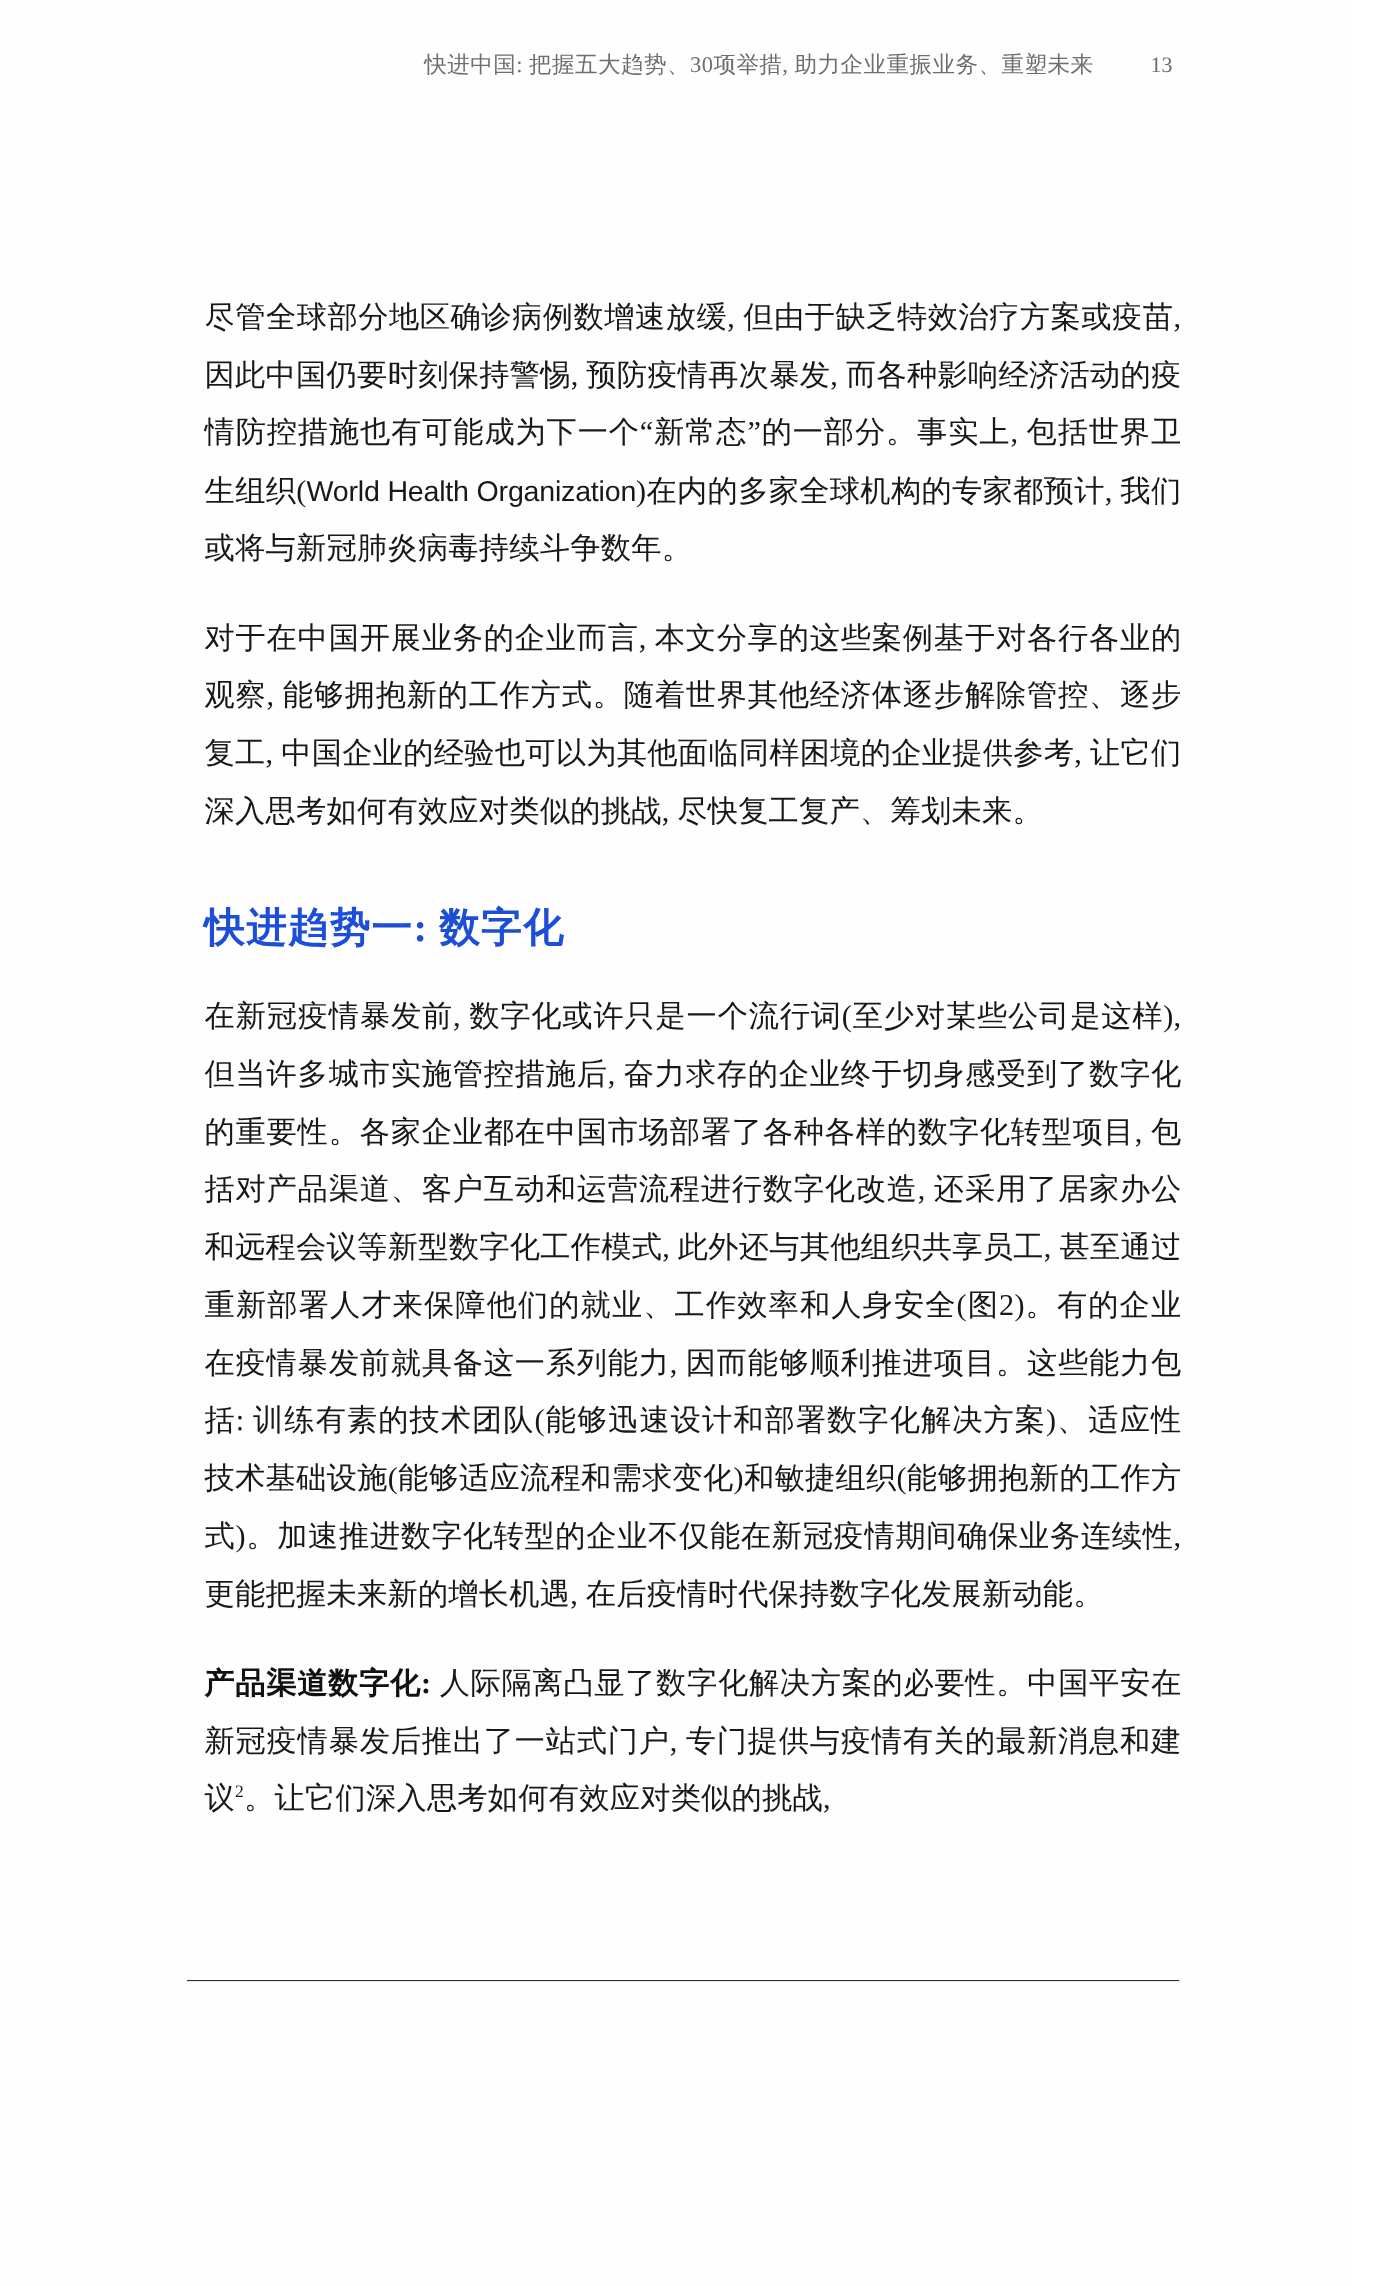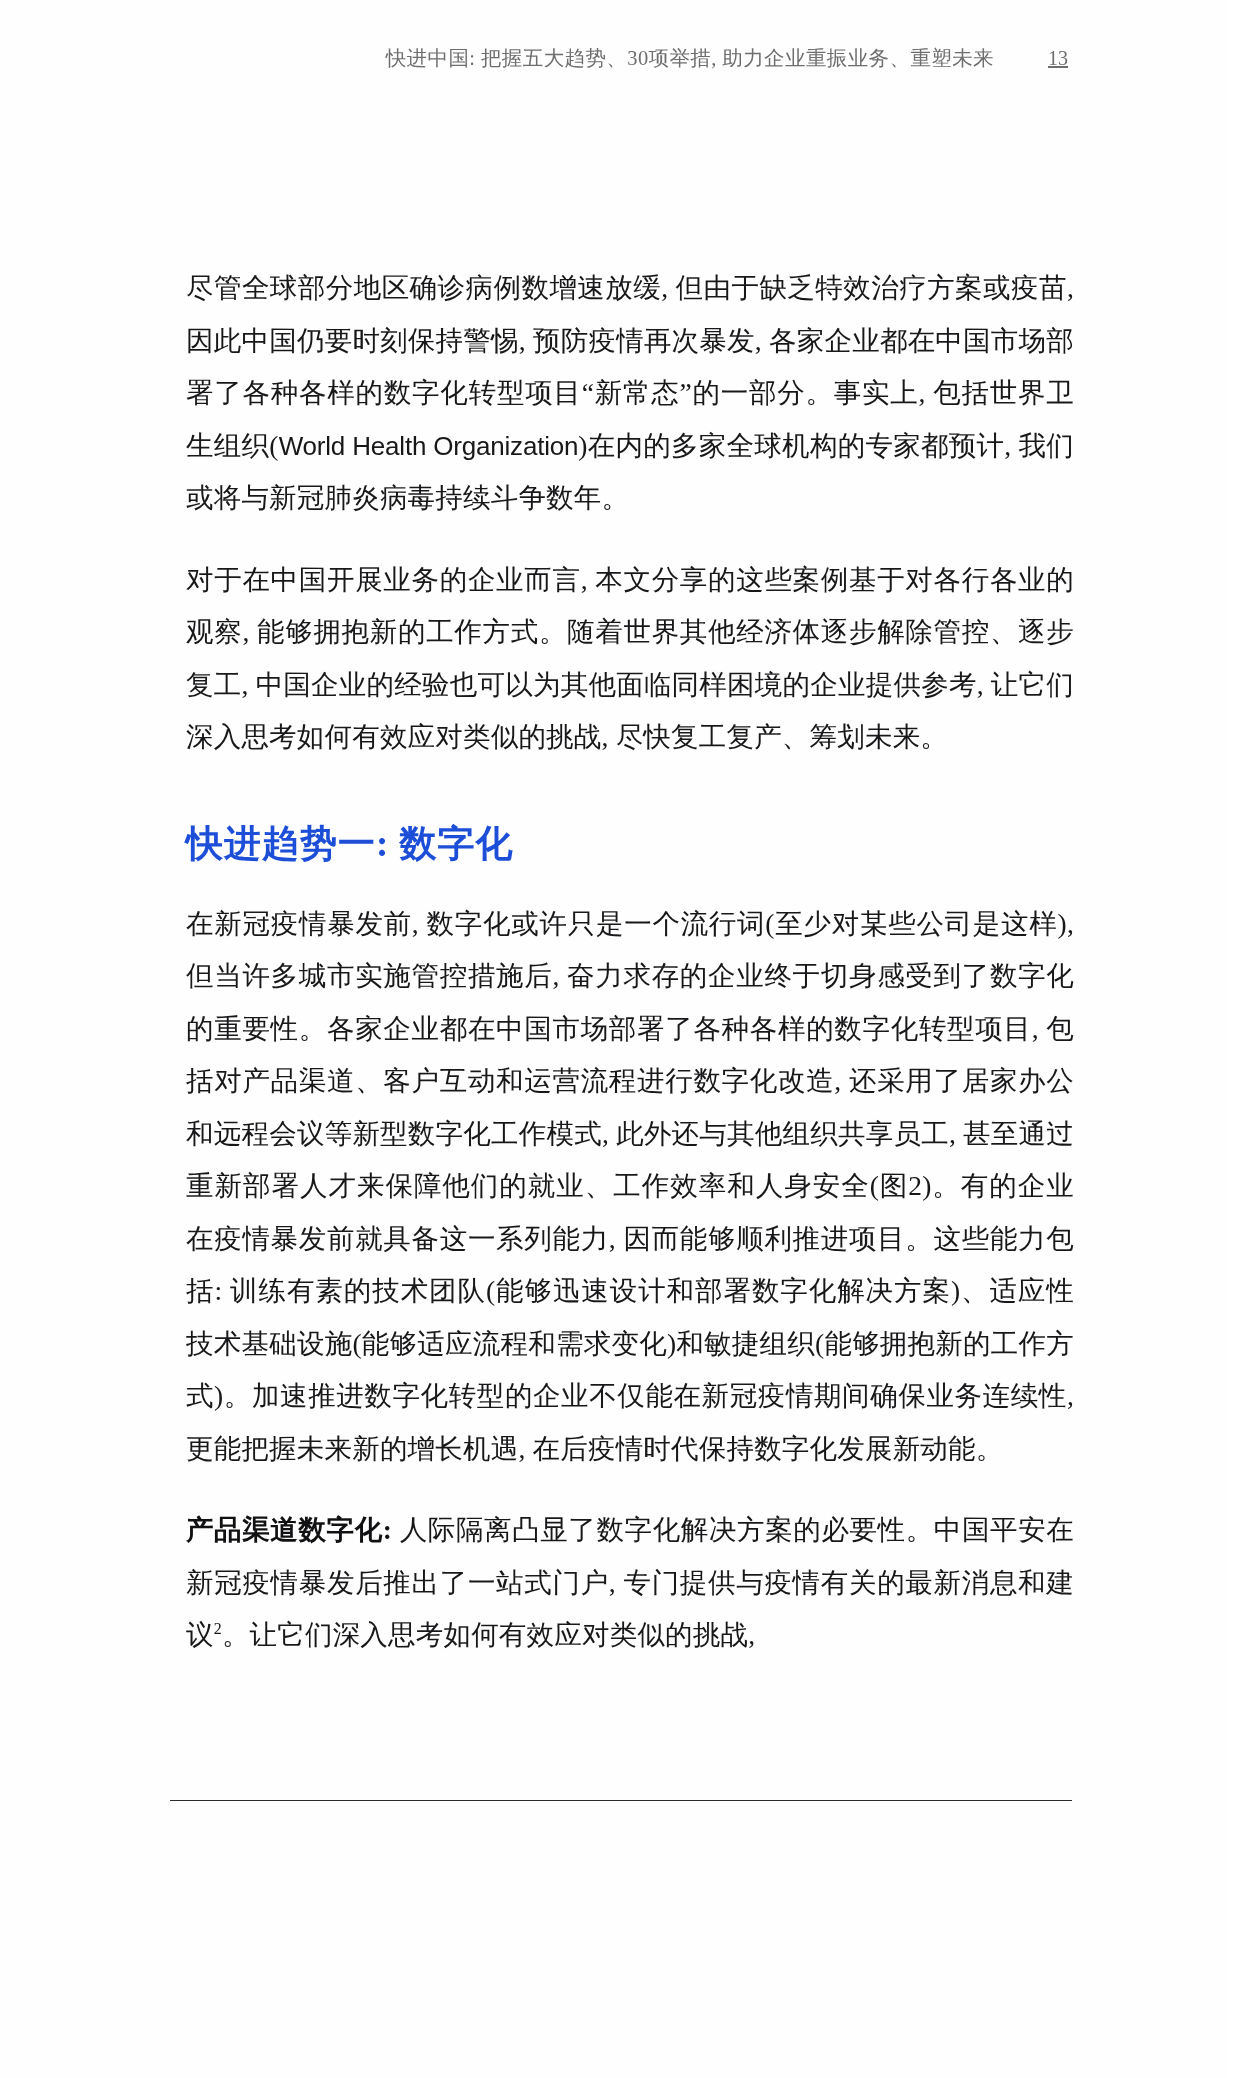--- a/index.html
+++ b/index.html
@@ -32,22 +32,21 @@
     font-size: 20.5px;
     color: #6e6e70;
     letter-spacing: 0.4px;
     white-space: nowrap;
   }
   #running-header .hdr-page {
     font-size: 20px;
     color: #6e6e70;
     margin-left: 52px;
     min-width: 24px;
-    text-align: center;
-    text-decoration: underline;
+    text-align: left;
   }
 
   
   #content {
     position: absolute;
     left: 186px;
     top: 262px;
     width: 888px;
   }
   p.body {
@@ -121,21 +120,21 @@
 
 <div id="page">
 
   <div id="running-header">
     <span class="hdr-title">快进中国: 把握五大趋势、30项举措, 助力企业重振业务、重塑未来</span>
     <span class="hdr-page">13</span>
   </div>
 
   <div id="content">
 
-    <p class="body"><span>尽管全球部分地区确诊病例数增速放缓, 但由于缺乏特效治疗方案或疫苗, 因此中国仍要时刻保持警惕, 预防疫情再次暴发, 各家企业都在中国市场部署了各种各样的数字化转型项目“新常态”的一部分。事实上, 包括世界卫生组织(</span><span class="latin">World Health Organization</span><span>)在内的多家全球机构的专家都预计, 我们或将与新冠肺炎病毒持续斗争数年。</span></p>
+    <p class="body"><span>尽管全球部分地区确诊病例数增速放缓, 但由于缺乏特效治疗方案或疫苗, 因此中国仍要时刻保持警惕, 预防疫情再次暴发, 而各种影响经济活动的疫情防控措施也有可能成为下一个“新常态”的一部分。事实上, 包括世界卫生组织(</span><span class="latin">World Health Organization</span><span>)在内的多家全球机构的专家都预计, 我们或将与新冠肺炎病毒持续斗争数年。</span></p>
 
     <p class="body gap">对于在中国开展业务的企业而言, 本文分享的这些案例基于对各行各业的观察, 能够拥抱新的工作方式。随着世界其他经济体逐步解除管控、逐步复工, 中国企业的经验也可以为其他面临同样困境的企业提供参考, 让它们深入思考如何有效应对类似的挑战, 尽快复工复产、筹划未来。</p>
 
     <h2 class="section-heading">快进趋势一: 数字化</h2>
 
     <p class="body">在新冠疫情暴发前, 数字化或许只是一个流行词(至少对某些公司是这样), 但当许多城市实施管控措施后, 奋力求存的企业终于切身感受到了数字化的重要性。各家企业都在中国市场部署了各种各样的数字化转型项目, 包括对产品渠道、客户互动和运营流程进行数字化改造, 还采用了居家办公和远程会议等新型数字化工作模式, 此外还与其他组织共享员工, 甚至通过重新部署人才来保障他们的就业、工作效率和人身安全(图2)。有的企业在疫情暴发前就具备这一系列能力, 因而能够顺利推进项目。这些能力包括: 训练有素的技术团队(能够迅速设计和部署数字化解决方案)、适应性技术基础设施(能够适应流程和需求变化)和敏捷组织(能够拥抱新的工作方式)。加速推进数字化转型的企业不仅能在新冠疫情期间确保业务连续性, 更能把握未来新的增长机遇, 在后疫情时代保持数字化发展新动能。</p>
 
     <p class="body gap"><span class="lead">产品渠道数字化:</span><span> 人际隔离凸显了数字化解决方案的必要性。中国平安在新冠疫情暴发后推出了一站式门户, 专门提供与疫情有关的最新消息和建议</span><sup>2</sup><span>。让它们深入思考如何有效应对类似的挑战,</span></p>
 
   </div>

